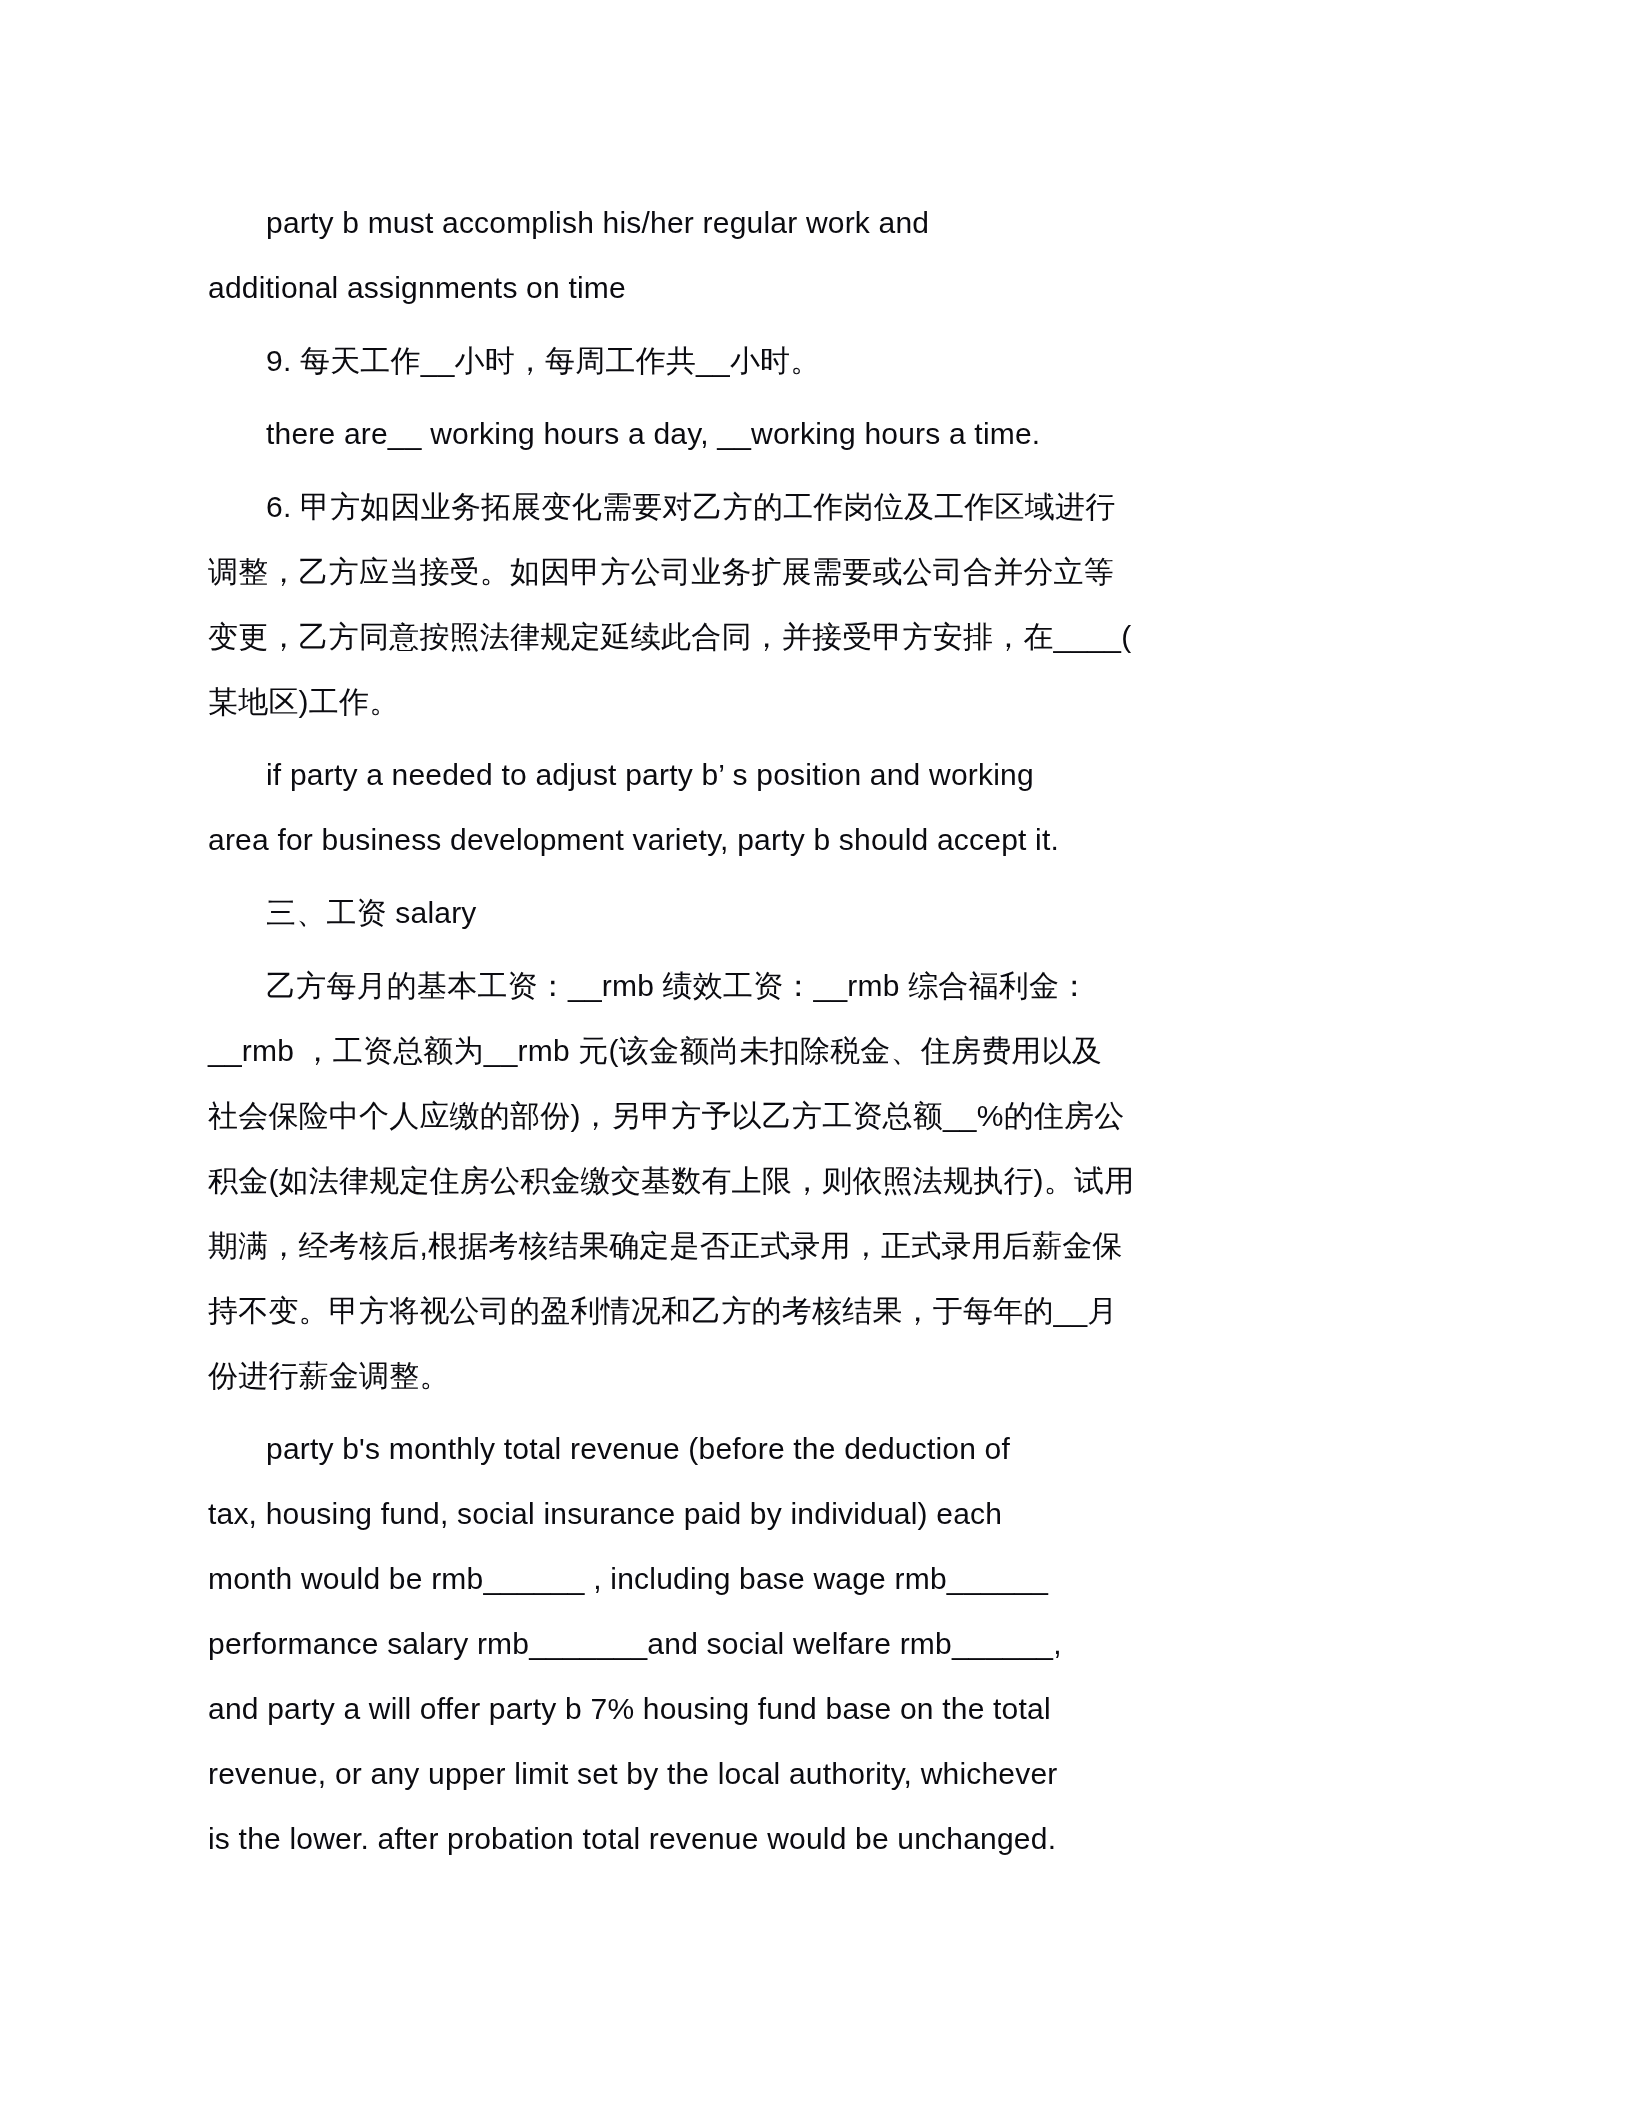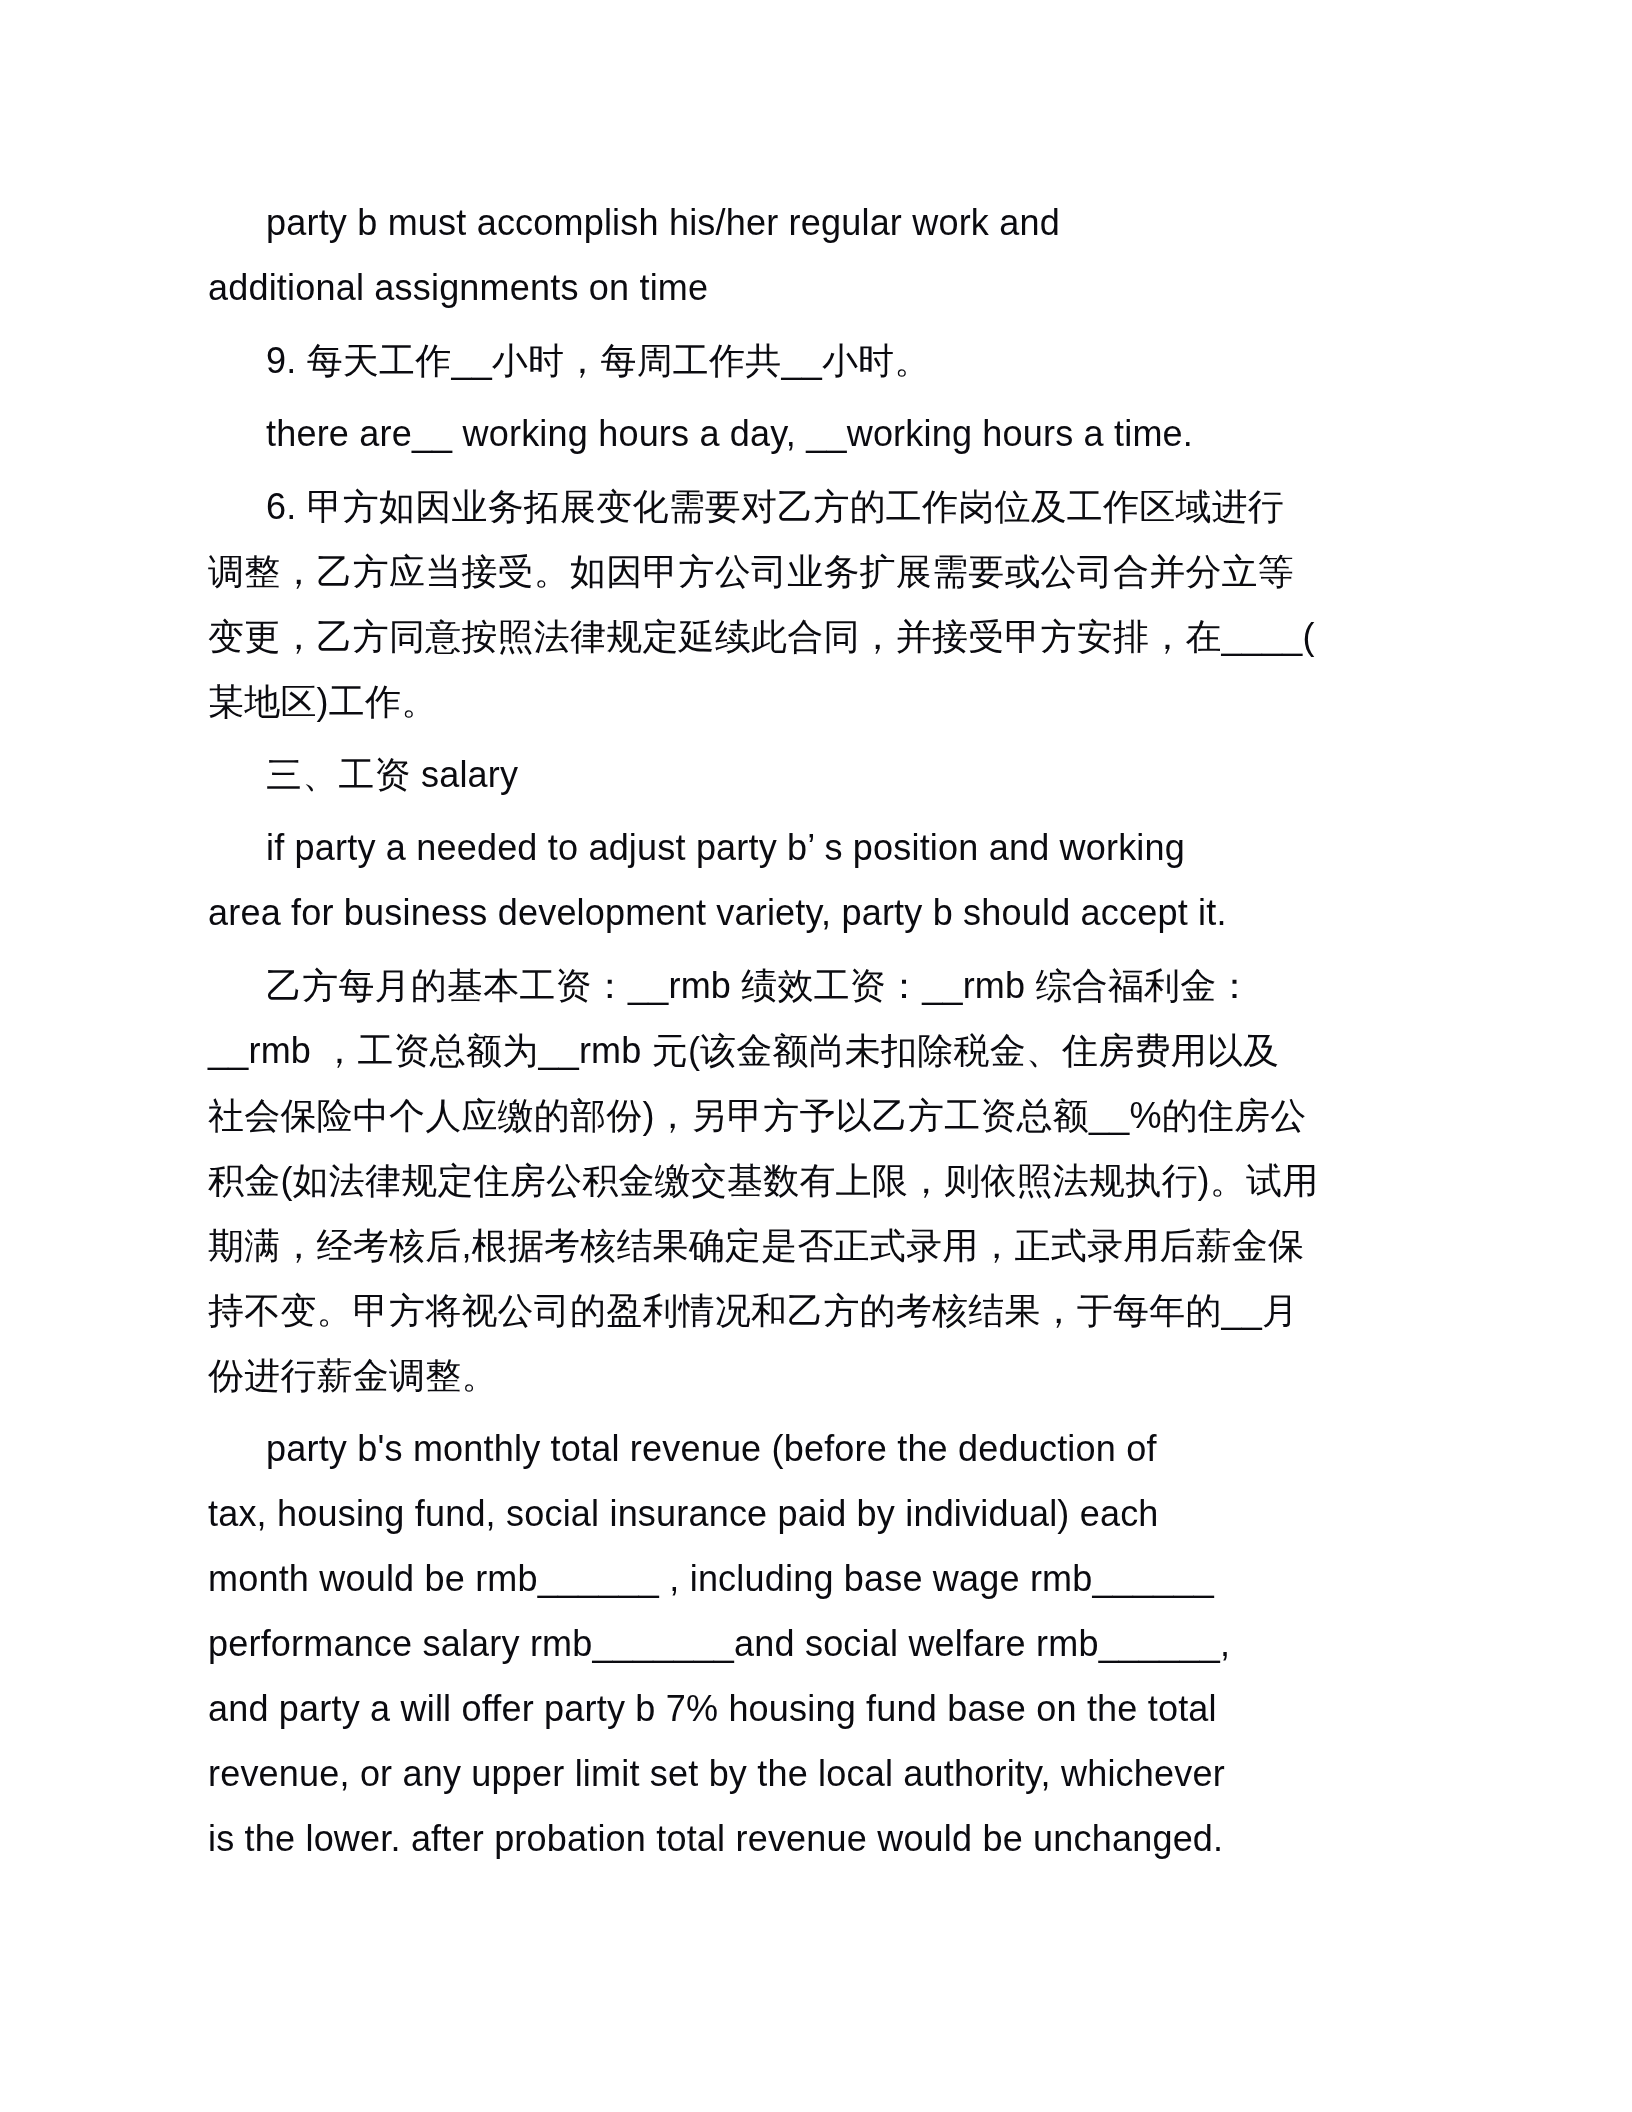--- a/index.html
+++ b/index.html
@@ -12,21 +12,21 @@
     width: 1632px;
     height: 2112px;
     background: #ffffff;
     box-sizing: border-box;
     padding: 190px 134px 0 208px;
     overflow: hidden;
   }
   .doc-body {
     width: 1290px;
     font-family: "Liberation Sans", "DejaVu Sans", sans-serif;
-    font-size: 36px;
+    font-size: 30px;
     line-height: 65px;
     color: #0b0b10;
     font-weight: 400;
   }
   .para {
     margin: 0 0 8px 0;
     white-space: pre-line;       
     text-indent: 58px;           
     letter-spacing: 0.2px;
   }
@@ -37,23 +37,23 @@
 <div class="page">
   <div class="doc-body">
     <p class="para">party b must accomplish his/her regular work and
 additional assignments on time</p>
     <p class="para">9. 每天工作__小时，每周工作共__小时。</p>
     <p class="para">there are__ working hours a day, __working hours a time.</p>
     <p class="para">6. 甲方如因业务拓展变化需要对乙方的工作岗位及工作区域进行
 调整，乙方应当接受。如因甲方公司业务扩展需要或公司合并分立等
 变更，乙方同意按照法律规定延续此合同，并接受甲方安排，在____(
 某地区)工作。</p>
-    <p class="para">三、工资 salary</p>
     <p class="para">if party a needed to adjust party b’ s position and working
 area for business development variety, party b should accept it.</p>
+    <p class="para">三、工资 salary</p>
     <p class="para">乙方每月的基本工资：__rmb 绩效工资：__rmb 综合福利金：
 __rmb ，工资总额为__rmb 元(该金额尚未扣除税金、住房费用以及
 社会保险中个人应缴的部份)，另甲方予以乙方工资总额__%的住房公
 积金(如法律规定住房公积金缴交基数有上限，则依照法规执行)。试用
 期满，经考核后,根据考核结果确定是否正式录用，正式录用后薪金保
 持不变。甲方将视公司的盈利情况和乙方的考核结果，于每年的__月
 份进行薪金调整。</p>
     <p class="para">party b's monthly total revenue (before the deduction of
 tax, housing fund, social insurance paid by individual) each
 month would be rmb______ , including base wage rmb______

